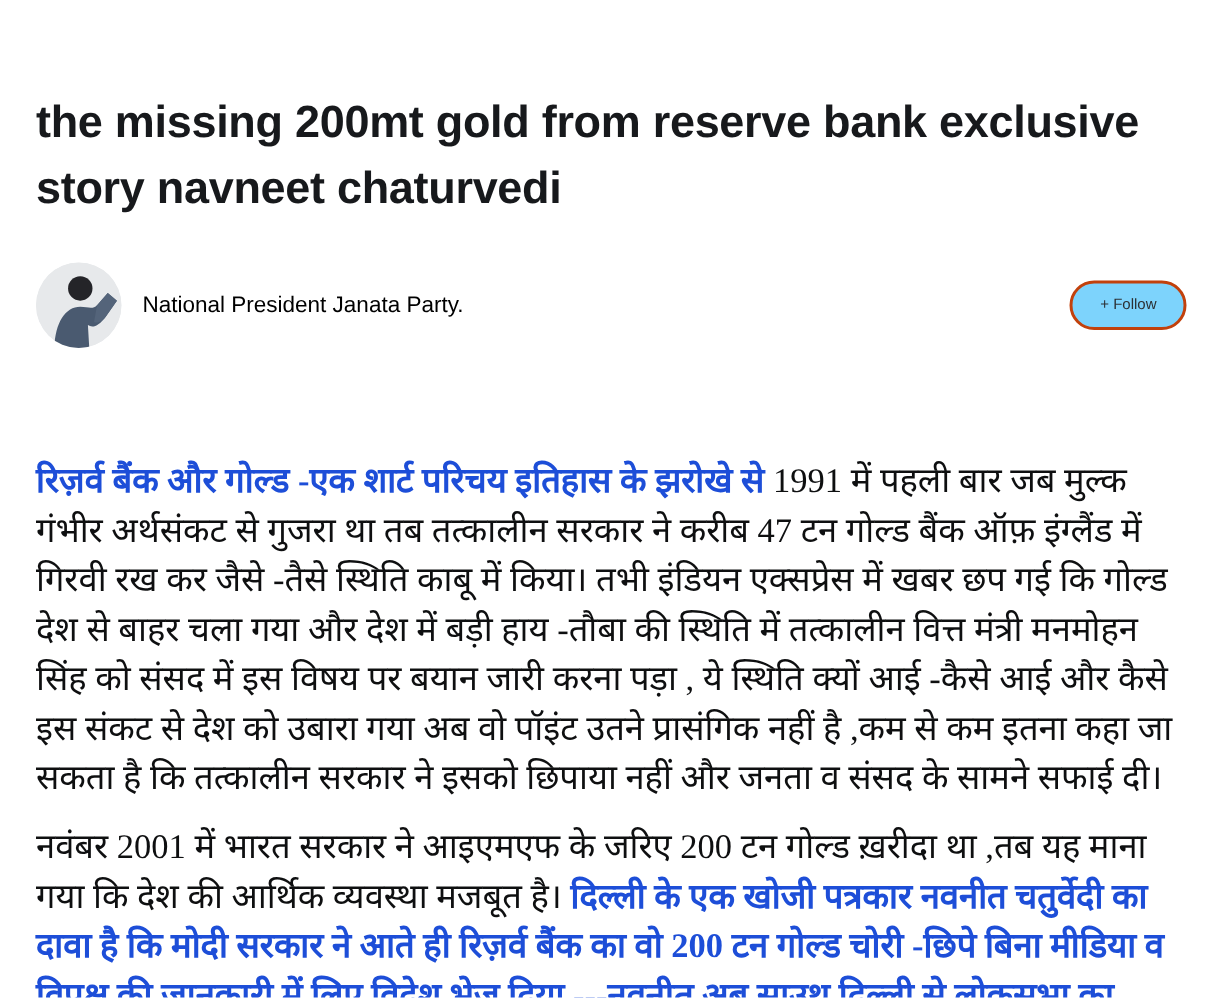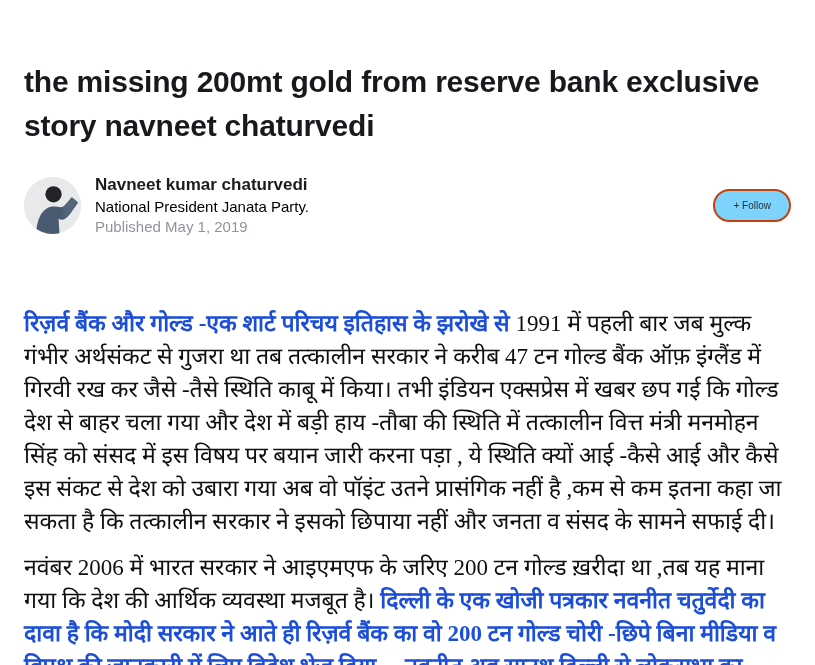--- a/index.html
+++ b/index.html
@@ -104,30 +104,28 @@
         <svg viewBox="0 0 56 56" xmlns="http://www.w3.org/2000/svg">
           <circle cx="28" cy="28" r="28" fill="#e7e9eb"></circle>
           <circle cx="29" cy="17" r="8" fill="#242428"></circle>
           <path d="M12 58 C12 40 19 29 29 29 C34 29 37 31 40 28 L47 20 L53 25 L46 35 C41 42 37 43 34 41 L35 58 Z" fill="#4a5a70"></path>
           <path d="M40 28 L47 20 L53 25 L46 35 C43 39 40 40 38 39 Z" fill="#54647a"></path>
         </svg>
       </span>
     </div>
 
     <div class="author-info">
-      <div class="author-name">Navneet kumar chaturvedi</div>
       <div class="author-headline">National President Janata Party.</div>
-      <div class="author-published">Published May 1, 2019</div>
     </div>
 
     <button class="follow-btn">+ Follow</button>
   </div>
 
   <div class="article-body">
     <p>
       <strong>रिज़र्व बैंक और गोल्ड -एक शार्ट परिचय इतिहास के झरोखे से</strong><span> 1991 में पहली बार जब मुल्क गंभीर अर्थसंकट से गुजरा था तब तत्कालीन सरकार ने करीब 47 टन गोल्ड बैंक ऑफ़ इंग्लैंड में गिरवी रख कर जैसे -तैसे स्थिति काबू में किया। तभी इंडियन एक्सप्रेस में खबर छप गई कि गोल्ड देश से बाहर चला गया और देश में बड़ी हाय -तौबा की स्थिति में तत्कालीन वित्त मंत्री मनमोहन सिंह को संसद में इस विषय पर बयान जारी करना पड़ा , ये स्थिति क्यों आई -कैसे आई और कैसे इस संकट से देश को उबारा गया अब वो पॉइंट उतने प्रासंगिक नहीं है ,कम से कम इतना कहा जा सकता है कि तत्कालीन सरकार ने इसको छिपाया नहीं और जनता व संसद के सामने सफाई दी।</span>
     </p>
     <p>
-      <span>नवंबर 2006 में भारत सरकार ने आइएमएफ के जरिए 200 टन गोल्ड ख़रीदा था ,तब यह माना गया कि देश की आर्थिक व्यवस्था मजबूत है। </span><strong>दिल्ली के एक खोजी पत्रकार नवनीत चतुर्वेदी का दावा है कि मोदी सरकार ने आते ही रिज़र्व बैंक का वो 200 टन गोल्ड चोरी -छिपे बिना मीडिया व विपक्ष की जानकारी में लिए विदेश भेज दिया ---नवनीत अब साउथ दिल्ली से लोकसभा का चुनाव लड़ रहे है --</strong>
+      <span>नवंबर 2001 में भारत सरकार ने आइएमएफ के जरिए 200 टन गोल्ड ख़रीदा था ,तब यह माना गया कि देश की आर्थिक व्यवस्था मजबूत है। </span><strong>दिल्ली के एक खोजी पत्रकार नवनीत चतुर्वेदी का दावा है कि मोदी सरकार ने आते ही रिज़र्व बैंक का वो 200 टन गोल्ड चोरी -छिपे बिना मीडिया व विपक्ष की जानकारी में लिए विदेश भेज दिया ---नवनीत अब साउथ दिल्ली से लोकसभा का चुनाव लड़ रहे है --</strong>
     </p>
   </div>
 
 </div>
 
 </body></html>

